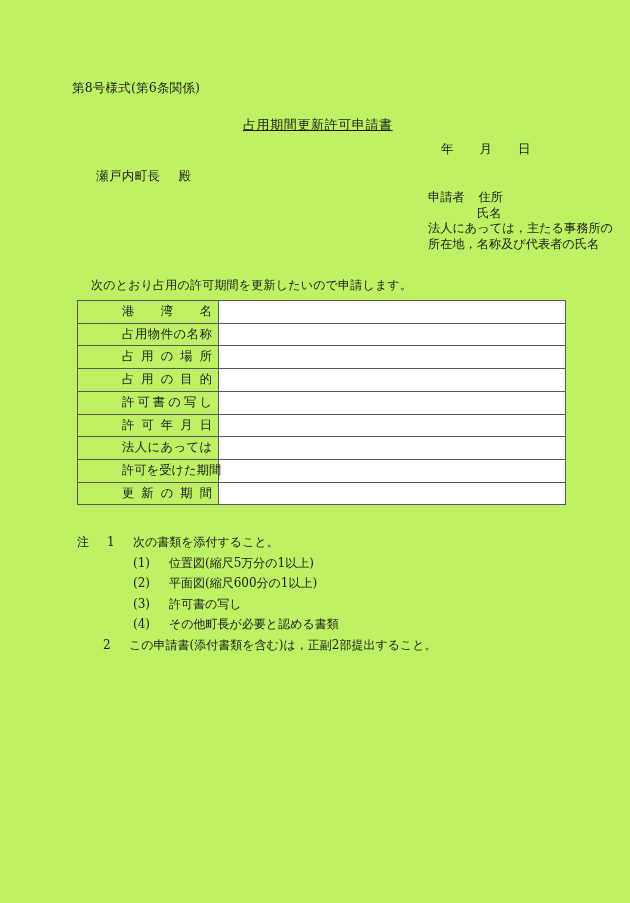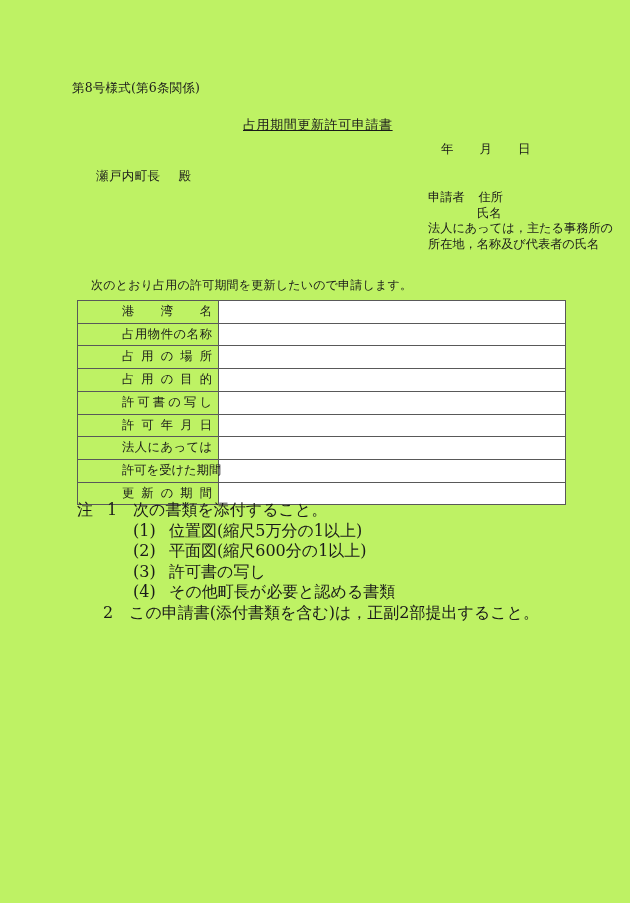--- a/index.html
+++ b/index.html
@@ -112,22 +112,22 @@
   }
   #form-table td.value {
     width: 346px;
     background: #ffffff;
   }
 
   
   #notes {
     position: absolute;
     left: 77px;
-    top: 500px;
-    font-size: 16px;
+    top: 532px;
+    font-size: 12px;
     line-height: 20.6px;
   }
   .note-line { white-space: nowrap; }
   .note-line .marker {
     display: inline-block;
     width: 30px;
   }
   .note-line .num {
     display: inline-block;
     width: 26px;

